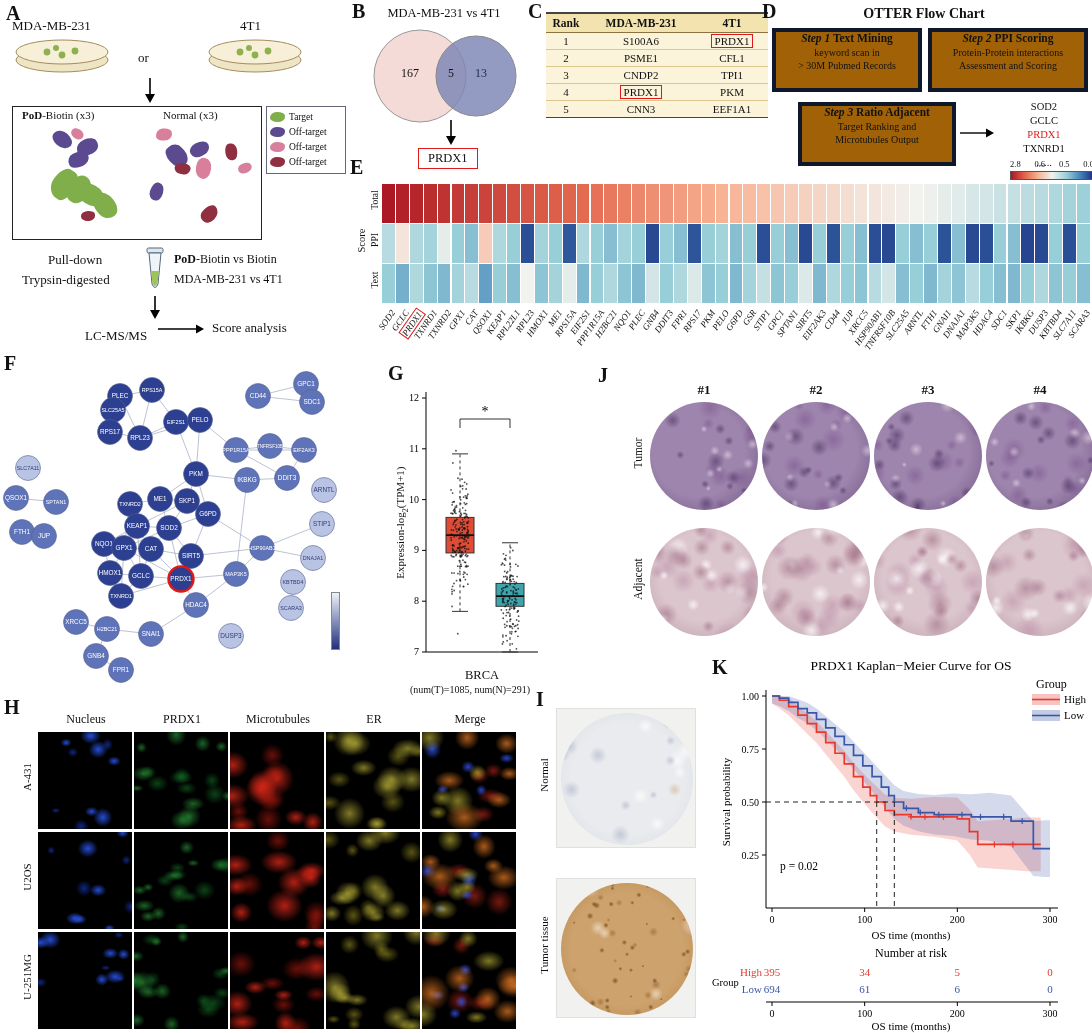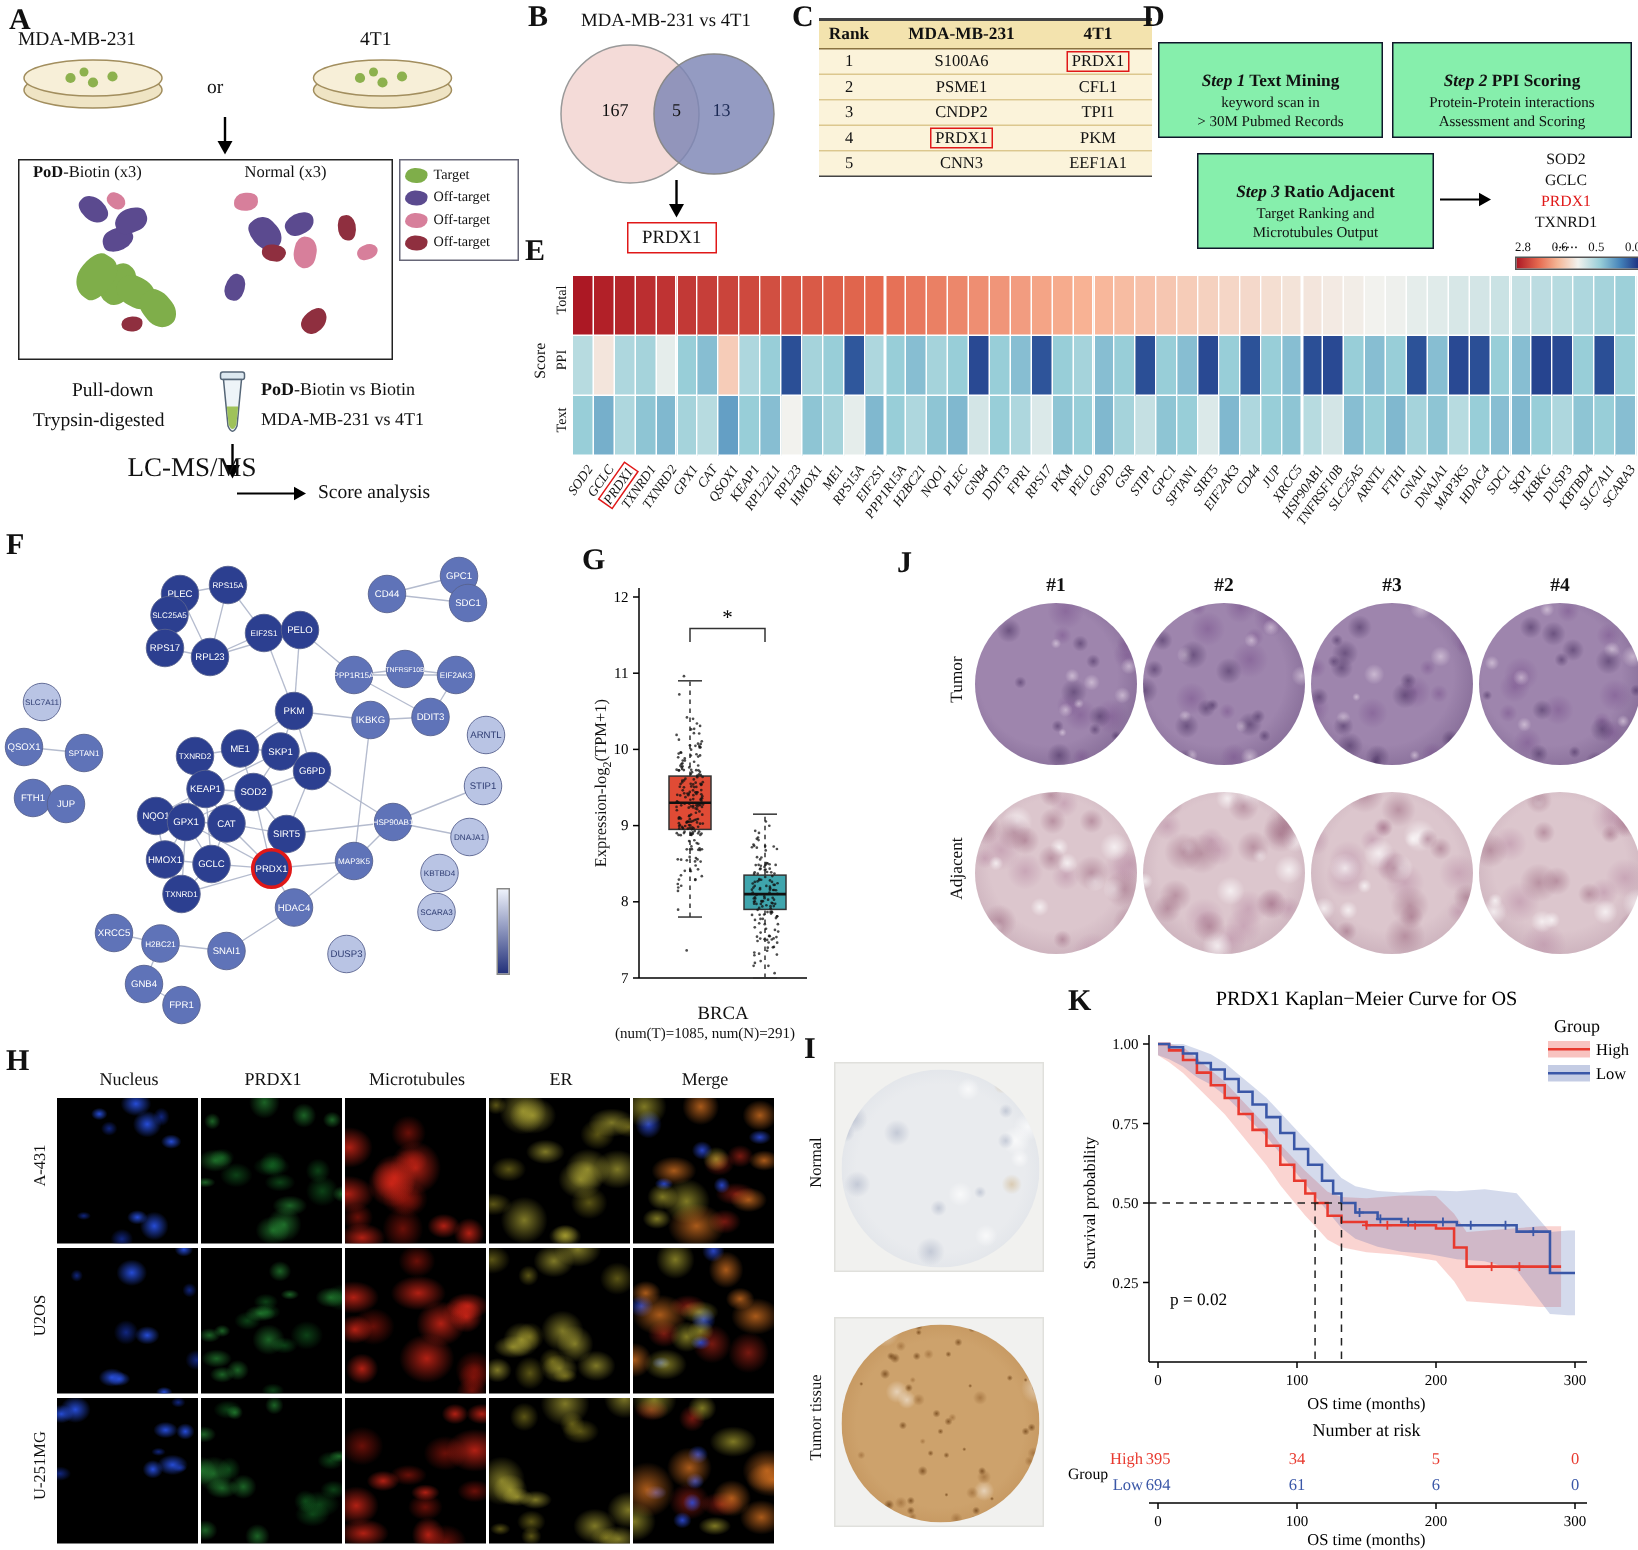--- a/index.html
+++ b/index.html
@@ -13,21 +13,21 @@
 
 .a-leg-row{display:flex;align-items:center;gap:4px;height:15px;font-size:9.5px}
 .a-leg-blob{width:15px;height:10px;border-radius:45% 55% 48% 52%/60% 40% 55% 45%;flex:0 0 15px}
 .blob{position:absolute}
 
 #c-table{border-collapse:collapse;font-size:11px;text-align:center}
 #c-table th{font-weight:bold;font-size:11.5px;background:#f3e3ae;border-top:2px solid #444;border-bottom:1px solid #8a7340;padding:3px 4px}
 #c-table td{background:#fbf3da;border-bottom:1px solid #dcc78e;padding:2px 4px}
 #c-table tr:last-child td{border-bottom:1.5px solid #444}
 
-.d-box{position:absolute;background:#86efac;border:1px solid #0f172a;padding:19px 2px}
+.d-box{position:absolute;background:#a16207;border:4px solid #0f172a;padding:0 2px}
 .d-title{font-weight:bold;font-size:11.5px;text-align:center;line-height:1.2}
 .d-step{font-style:italic;font-weight:bold}
 .d-line{font-size:10px;text-align:center;line-height:1.3}
 .d-gene{font-size:10.5px;text-align:center;line-height:14px}
 
 .hm-cell{position:absolute;width:13.9px;height:40px;border-right:1px solid #fff;border-bottom:1.5px solid #fff}
 .gene-label{position:absolute;width:64px;text-align:right;font-size:9px;font-style:italic;transform:rotate(-55deg);transform-origin:100% 0;white-space:nowrap}
 .gene-label .hl{border:1.2px solid #e01818;padding:0 1px}
 
 .micro-cell{position:absolute;width:94px;height:97px;background-color:#000}
@@ -114,21 +114,21 @@
       <rect x="7" y="2" width="16" height="5" rx="1.5" fill="#dce8f0" stroke="#567"></rect>
       <path d="M9,7 L21,7 L18,38 Q15,45 12,38 Z" fill="#eef4f8" stroke="#567" stroke-width="1"></path>
       <path d="M11.2,25 L18.8,25 L17.6,37 Q15,43 12.4,37 Z" fill="#9fc25a"></path>
     </svg>
     <div class="abs" style="left:174px;top:252px;font-size:12px"><b>PoD</b><span>-Biotin vs Biotin</span></div>
     <div class="abs" style="left:174px;top:272px;font-size:12px">MDA-MB-231 vs 4T1</div>
     <svg class="abs" style="left:148px;top:296px" width="14" height="24">
       <line x1="7" y1="0" x2="7" y2="15" stroke="#000" stroke-width="1.6"></line>
         <polygon points="2,14 12,14 7,23" fill="#000"></polygon>
     </svg>
-    <div class="abs" style="left:85px;top:301px;font-size:18px">LC-MS/MS</div>
+    <div class="abs" style="left:85px;top:328px;font-size:13px">LC-MS/MS</div>
     <svg class="abs" style="left:158px;top:323px" width="48" height="12">
       <line x1="0" y1="6" x2="39" y2="6" stroke="#000" stroke-width="1.4"></line>
         <polygon points="38,1.5 38,10.5 46,6" fill="#000"></polygon>
     </svg>
     <div class="abs" style="left:212px;top:320px;font-size:13px">Score analysis</div>
   </div>
 
   <div class="abs" style="left:348px;top:0;width:182px;height:180px">
     <div class="plabel" style="left:4px;top:0px">B</div>
     <div class="abs" style="left:16px;top:6px;width:160px;text-align:center;font-size:12.5px">MDA-MB-231 vs 4T1</div>
@@ -181,20 +181,21 @@
             <td><span>5</span></td>
             <td><span>CNN3</span></td>
             <td><span>EEF1A1</span></td>
           </tr>
         </tbody>
     </table>
   </div>
 
   <div class="abs" style="left:756px;top:0;width:336px;height:196px">
     <div class="plabel" style="left:6px;top:0px">D</div>
+    <div class="abs" style="left:0;top:6px;width:336px;text-align:center;font-weight:bold;font-size:14px">OTTER Flow Chart</div>
     <div class="d-box" style="left:16px;top:28px;width:150px;height:64px">
       <div class="d-title"><span class="d-step">Step 1</span><span> Text Mining</span></div>
       <div class="d-line">keyword scan in</div>
       <div class="d-line">&gt; 30M Pubmed Records</div>
     </div>
     <div class="d-box" style="left:172px;top:28px;width:160px;height:64px">
       <div class="d-title"><span class="d-step">Step 2</span><span> PPI Scoring</span></div>
       <div class="d-line">Protein-Protein interactions</div>
       <div class="d-line">Assessment and Scoring</div>
     </div>

